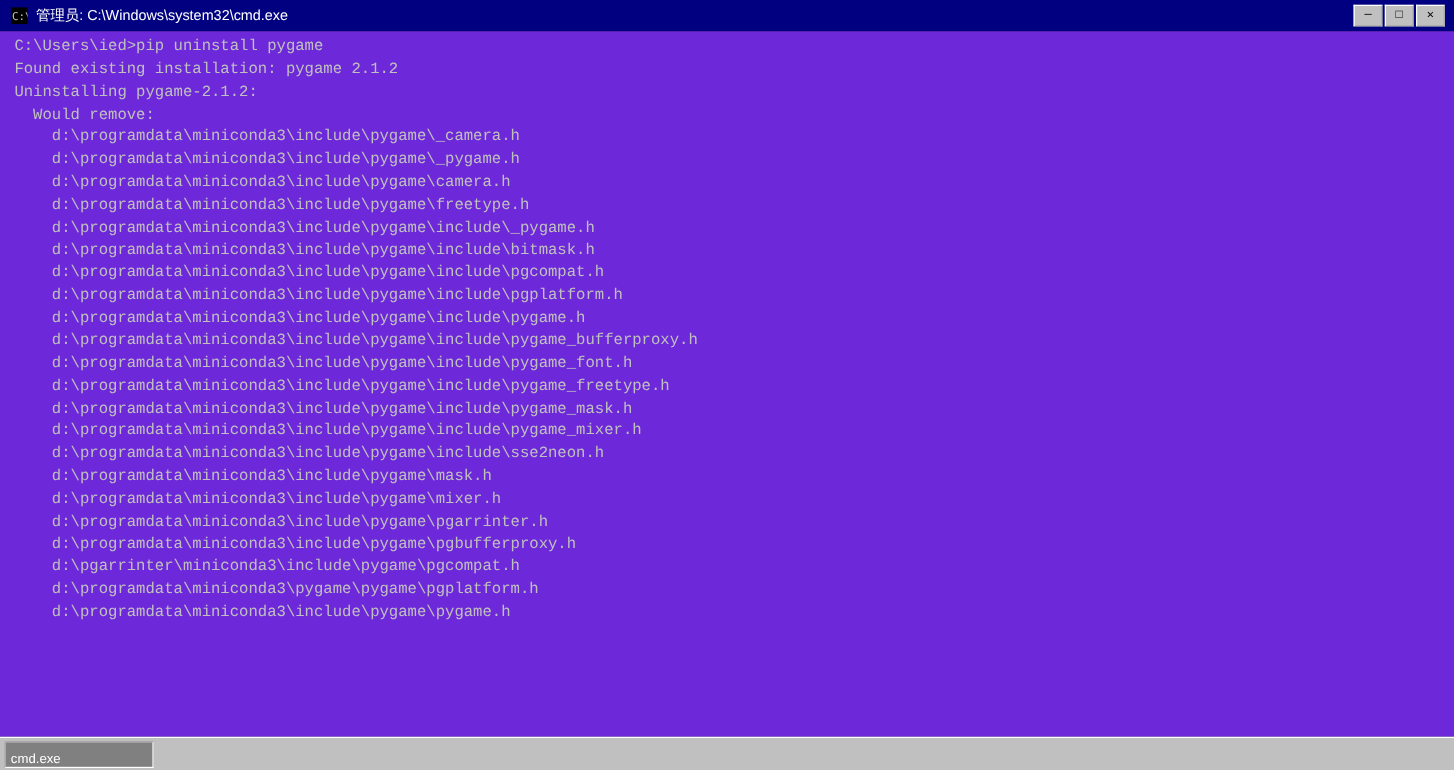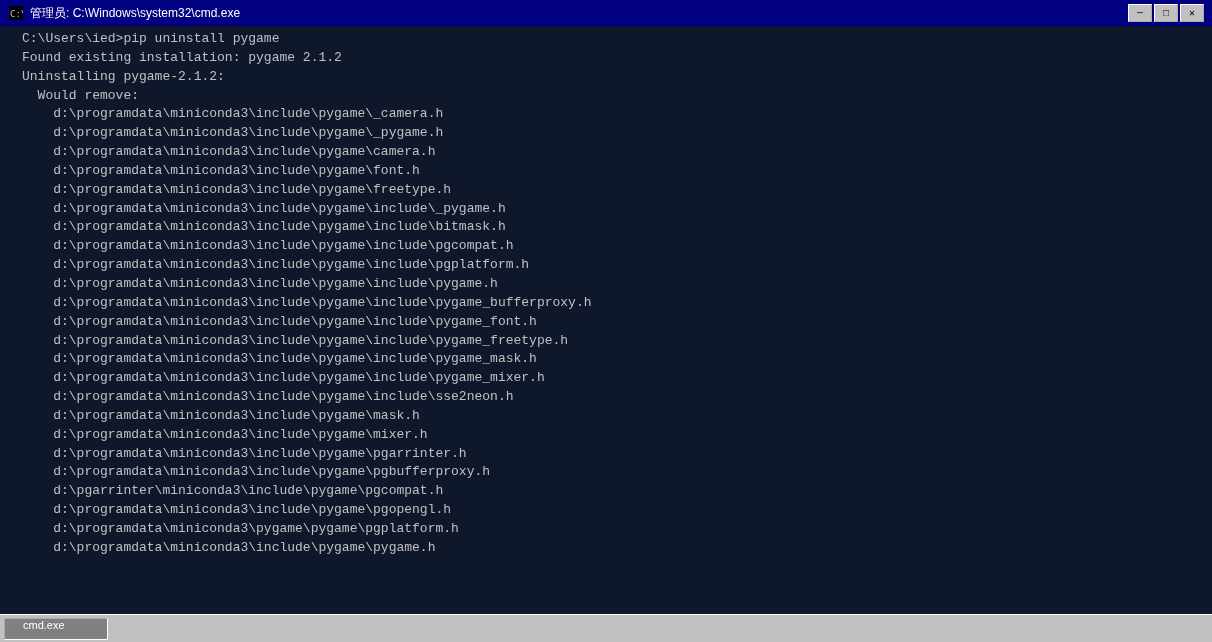--- a/index.html
+++ b/index.html
@@ -71,22 +71,22 @@
       display: flex;
       align-items: center;
       justify-content: center;
       cursor: pointer;
       font-size: 10px;
       color: #000;
     }
 
     .terminal-body {
       flex: 1;
-      background: #0f172a;
-      padding: 4px 22px;
+      background: #6d28d9;
+      padding: 4px 12px;
       overflow: hidden;
       color: #c0c0c0;
       font-size: 13px;
       line-height: 1.45;
     }
 
     .line {
       white-space: pre;
       display: block;
     }
@@ -123,41 +123,39 @@
   </div>
 
   <div class="terminal-body" id="terminal-output">
   <span class="line">C:\Users\ied&gt;pip uninstall pygame</span>
       <span class="line">Found existing installation: pygame 2.1.2</span>
       <span class="line">Uninstalling pygame-2.1.2:</span>
       <span class="line">  Would remove:</span>
       <span class="line">    d:\programdata\miniconda3\include\pygame\_camera.h</span>
       <span class="line">    d:\programdata\miniconda3\include\pygame\_pygame.h</span>
       <span class="line">    d:\programdata\miniconda3\include\pygame\camera.h</span>
-      <span class="line">    d:\programdata\miniconda3\include\pygame\font.h</span>
       <span class="line">    d:\programdata\miniconda3\include\pygame\freetype.h</span>
       <span class="line">    d:\programdata\miniconda3\include\pygame\include\_pygame.h</span>
       <span class="line">    d:\programdata\miniconda3\include\pygame\include\bitmask.h</span>
       <span class="line">    d:\programdata\miniconda3\include\pygame\include\pgcompat.h</span>
       <span class="line">    d:\programdata\miniconda3\include\pygame\include\pgplatform.h</span>
       <span class="line">    d:\programdata\miniconda3\include\pygame\include\pygame.h</span>
       <span class="line">    d:\programdata\miniconda3\include\pygame\include\pygame_bufferproxy.h</span>
       <span class="line">    d:\programdata\miniconda3\include\pygame\include\pygame_font.h</span>
       <span class="line">    d:\programdata\miniconda3\include\pygame\include\pygame_freetype.h</span>
       <span class="line">    d:\programdata\miniconda3\include\pygame\include\pygame_mask.h</span>
       <span class="line">    d:\programdata\miniconda3\include\pygame\include\pygame_mixer.h</span>
       <span class="line">    d:\programdata\miniconda3\include\pygame\include\sse2neon.h</span>
       <span class="line">    d:\programdata\miniconda3\include\pygame\mask.h</span>
       <span class="line">    d:\programdata\miniconda3\include\pygame\mixer.h</span>
       <span class="line">    d:\programdata\miniconda3\include\pygame\pgarrinter.h</span>
       <span class="line">    d:\programdata\miniconda3\include\pygame\pgbufferproxy.h</span>
       <span class="line">    d:\pgarrinter\miniconda3\include\pygame\pgcompat.h</span>
-      <span class="line">    d:\programdata\miniconda3\include\pygame\pgopengl.h</span>
       <span class="line">    d:\programdata\miniconda3\pygame\pygame\pgplatform.h</span>
       <span class="line">    d:\programdata\miniconda3\include\pygame\pygame.h</span>
     </div>
 
   <div class="taskbar">
-    <div style="width:104px; height:22px; background:#808080; border:1px inset #ffffff; display:flex; align-items:flex-start; padding:0 18px;">
+    <div style="width:124px; height:22px; background:#808080; border:1px inset #ffffff; display:flex; align-items:flex-end; padding:0 4px;">
       <span style="font-size:11px; font-family: 'Microsoft YaHei', sans-serif; color:#ffffff;">cmd.exe</span>
     </div>
   </div>
 </div>
 
 </body></html>

